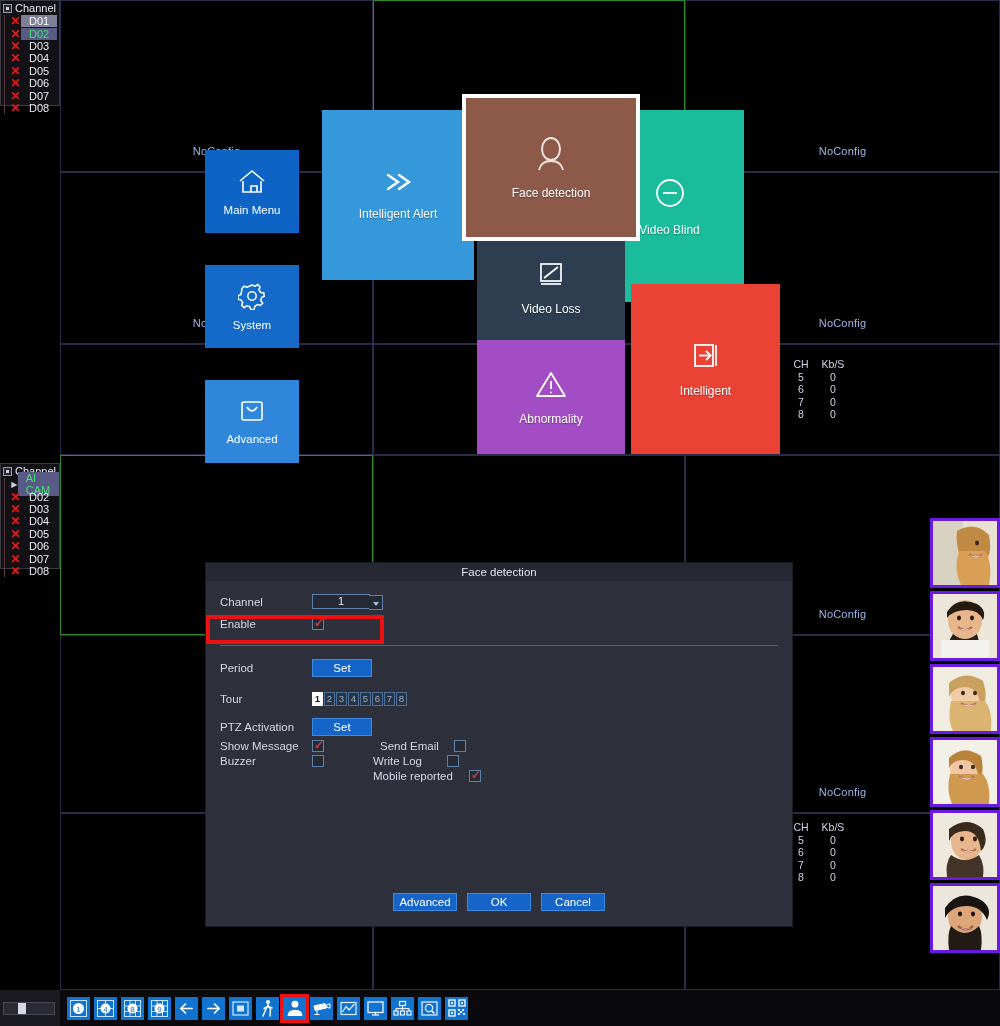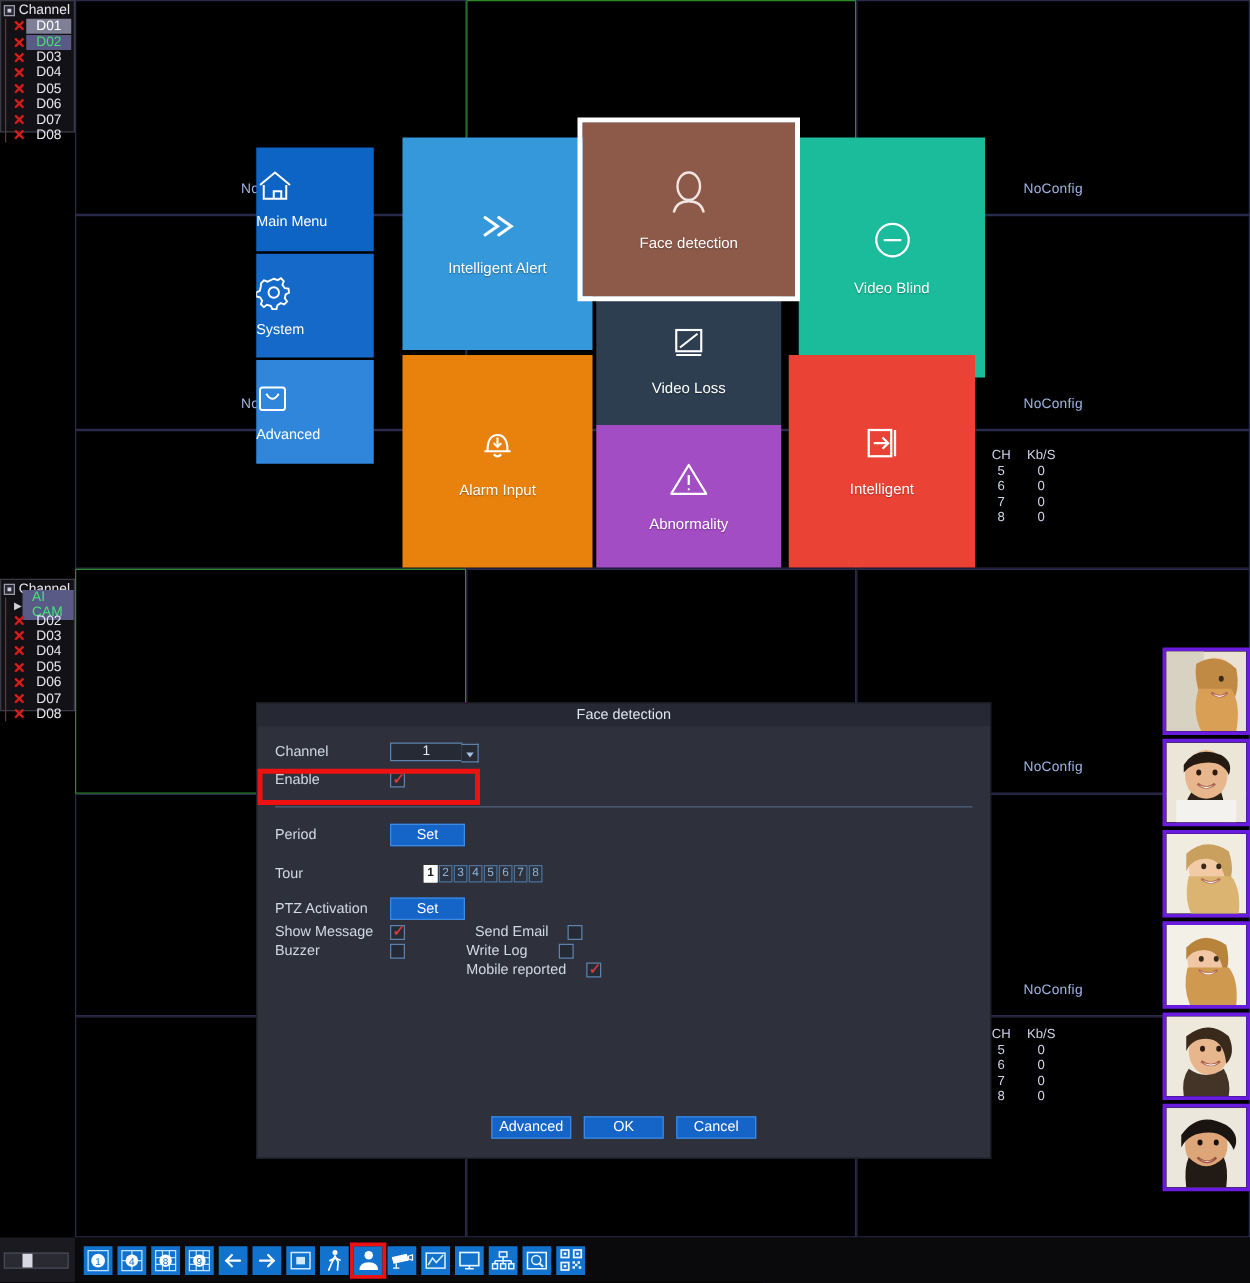--- a/index.html
+++ b/index.html
@@ -35,21 +35,21 @@
   
   .bitrate { position:absolute; color:#cfd4e8; font-size:10.5px; line-height:12.6px; font-family:"Liberation Sans",sans-serif; }
   .bitrate table { border-collapse:collapse; }
   .bitrate td { padding:0 2px; text-align:center; }
   .bitrate td.c1 { width:22px; }
   .bitrate td.c2 { width:42px; }
 
   
   .navcol { position:absolute; left:205px; top:118px; width:94px; }
   .navtile { width:94px; height:83px; margin-bottom:2px; position:relative;
-             display:flex; flex-direction:column; align-items:flex-start; justify-content:center; }
+             display:flex; flex-direction:column; align-items:center; justify-content:center;margin-top:32px; }
   .navtile .ico { margin-bottom:5px; }
   .navtile .cap { color:#fff; font-size:11.5px; }
   .navtile.sel { outline:3px solid #ffffff; outline-offset:-1px; }
   .navtile.sel .cap { color:#3ddc4b; }
 
   
   .tile { position:absolute; display:flex; flex-direction:column; align-items:center; justify-content:center; }
   .tile .cap { color:#fff; font-size:12px; margin-top:9px; text-shadow:0 1px 1px rgba(0,0,0,.35); }
   .tile.hl { outline:4px solid #ffffff; z-index:5; }
 
@@ -332,50 +332,39 @@
 
   <div class="tile hl" style="left:466px;top:98px;width:170px;height:139px;background:#8d5a4a;">
     <span>
       <svg width="40" height="38" viewBox="0 0 40 38" fill="none" stroke="#f2e6e2" stroke-width="1.9">
         <ellipse cx="20" cy="14" rx="9" ry="11"></ellipse>
         <path d="M8 35 q2-9 12-9 q10 0 12 9"></path>
         </svg></span>
     <span class="cap">Face detection</span>
   </div>
 
-  <div class="tile" style="left:639px;top:110px;width:149px;height:192px;background:#1abc9c;">
+  <div class="tile" style="left:595px;top:110px;width:149px;height:192px;background:#1abc9c;">
     <span>
       <svg width="34" height="34" viewBox="0 0 34 34" fill="none" stroke="#fff" stroke-width="1.8">
         <circle cx="17" cy="17" r="13"></circle>
           <line x1="10" y1="17" x2="24" y2="17"></line>
         </svg></span>
     <span class="cap">Video Blind</span>
   </div>
 
   <div class="tile" style="left:477px;top:237px;width:148px;height:103px;background:#2c3e50;">
     <span>
       <svg width="30" height="28" viewBox="0 0 30 28" fill="none" stroke="#fff" stroke-width="1.7">
         <rect x="5" y="3" width="20" height="17"></rect>
           <line x1="8" y1="17" x2="22" y2="6"></line>
         <line x1="5" y1="23" x2="25" y2="23"></line>
         </svg></span>
     <span class="cap">Video Loss</span>
   </div>
 
-  <div class="tile" style="left:322px;top:284px;width:152px;height:170px;background:#e8820c;">
-    <span>
-      <svg width="32" height="32" viewBox="0 0 32 32" fill="none" stroke="#fff" stroke-width="1.7">
-        <path d="M8 22 q0-13 8-13 q8 0 8 13"></path>
-          <line x1="5.5" y1="22" x2="26.5" y2="22"></line>
-        <path d="M13 24.5 q3 3 6 0"></path>
-          <line x1="16" y1="11" x2="16" y2="18"></line>
-        <path d="M13 15.5 L16 18.6 L19 15.5"></path>
-        </svg></span>
-    <span class="cap">Alarm Input</span>
-  </div>
 
   <div class="tile" style="left:477px;top:340px;width:148px;height:114px;background:#a34dc4;">
     <span>
       <svg width="34" height="30" viewBox="0 0 34 30" fill="none" stroke="#fff" stroke-width="1.8" stroke-linejoin="round">
         <path d="M17 4 L31 27 L3 27 Z"></path>
           <line x1="17" y1="12" x2="17" y2="20"></line>
         <circle cx="17" cy="23.4" r="0.9" fill="#fff" stroke="none"></circle>
         </svg></span>
     <span class="cap">Abnormality</span>
   </div>
@@ -478,21 +467,21 @@
         <span class="cbx on"></span>
       </div>
 
       <div class="divider"></div>
 
       <div class="row" style="height:28px;">
         <span class="lab">Period</span>
         <span class="btn-blue" style="width:60px;">Set</span>
       </div>
 
-      <div class="row" style="height:34px;gap:27px;">
+      <div class="row" style="height:34px;">
         <span class="lab">Tour</span>
         <span class="tourbtns">
           <span class="tb on">1</span>
           <span class="tb">2</span>
           <span class="tb">3</span>
           <span class="tb">4</span>
           <span class="tb">5</span>
           <span class="tb">6</span>
           <span class="tb">7</span>
           <span class="tb">8</span>

